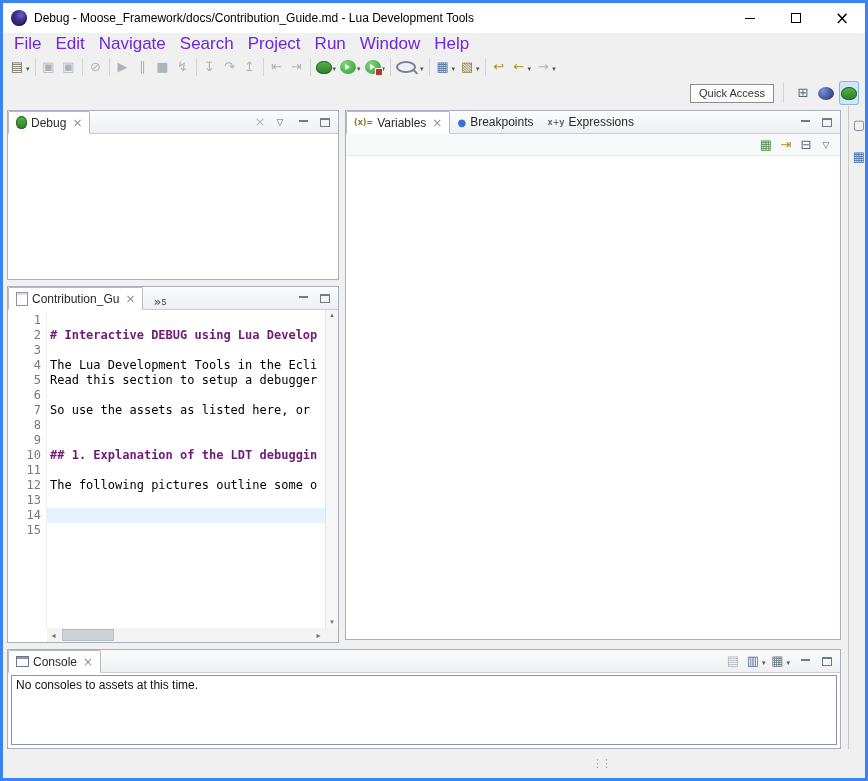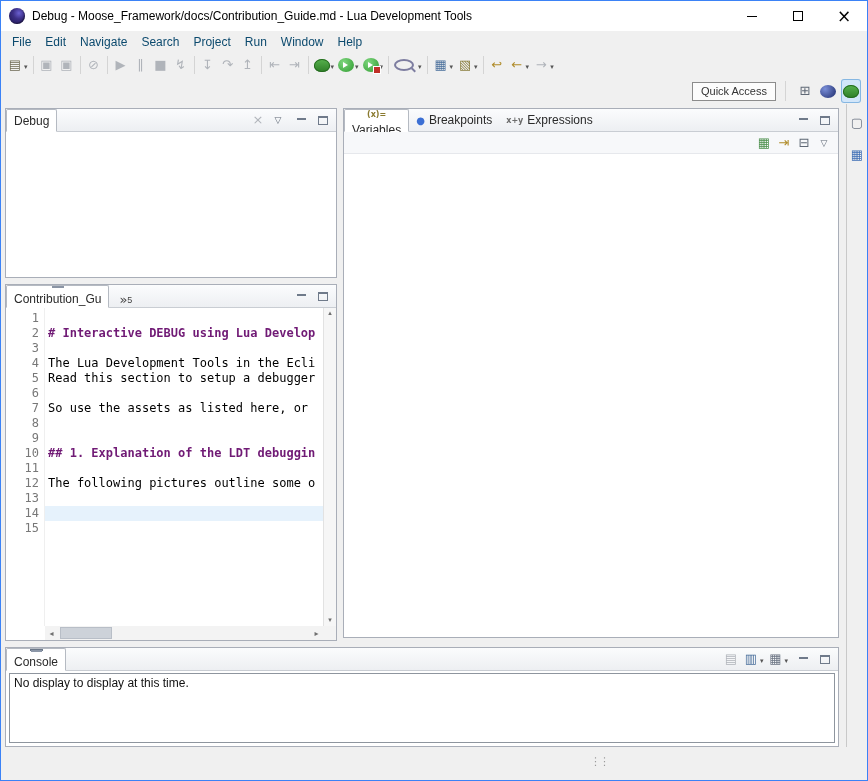--- a/index.html
+++ b/index.html
@@ -1,32 +1,32 @@
 <!DOCTYPE html>
 <html><head>
 <meta charset="utf-8">
 <style>
   html,body{margin:0;padding:0;background:#d8d8d8;}
-  #app{position:relative;width:868px;height:781px;background:#f0f0f0;border:1px solid #3b82f6;box-sizing:border-box;overflow:hidden;
+  #app{position:relative;width:868px;height:781px;background:#f0f0f0;border:3px solid #3b82f6;box-sizing:border-box;overflow:hidden;
        font-family:"Liberation Sans",sans-serif;font-size:12px;color:#000;}
   .icn{font-family:"DejaVu Sans",sans-serif;}
 
   
   .titlebar{height:30px;background:#fff;display:flex;align-items:center;padding-left:8px;gap:7px;}
   .appicon{width:16px;height:16px;border-radius:50%;background:radial-gradient(circle at 62% 32%,#6a5fd0 0%,#3c2f86 40%,#1d1550 100%);box-shadow:inset -1px -1px 1px rgba(0,0,0,.4);}
   .wtitle{font-size:12px;color:#000;white-space:nowrap;}
   .wincontrols{margin-left:auto;display:flex;height:100%;}
   .wbtn{width:46px;height:100%;display:flex;align-items:center;justify-content:center;}
   .wmin{width:10px;height:1px;background:#000;display:inline-block;}
   .wmax{width:10px;height:10px;border:1px solid #000;box-sizing:border-box;display:inline-block;}
   .wclose::before{content:"×";font-size:17px;line-height:1;color:#000;}
 
   
   .menubar{height:21px;display:flex;align-items:center;padding-left:4px;}
-  .menuitem{padding:2px 7px;font-size:12px;color:#0c4a6e;}
+  .menuitem{padding:2px 7px;font-size:17px;color:#6d28d9;}
   .toolbar{height:26px;display:flex;align-items:center;padding:0 4px;}
   .tbbtn{display:inline-flex;align-items:center;height:22px;padding:0 1px;margin:0 1px;border-radius:2px;color:#4d5560;position:relative;}
   .tbbtn .icn{min-width:16px;text-align:center;font-size:13px;line-height:16px;display:inline-flex;align-items:center;justify-content:center;}
   .tbbtn.disabled{color:#b0b4ba;}
   .tbbtn.active{background:#d2e6f9;box-shadow:0 0 0 1px #86b7e2;}
   .dd{margin-left:1px;}
   .dd::before{content:"▾";font-size:7px;color:#555;font-family:"DejaVu Sans",sans-serif;}
   .tbsep{width:1px;height:18px;background:#d4d4d4;margin:0 3px;display:inline-block;}
   .tbsep.tall{height:20px;}
   .qarow{height:26px;display:flex;align-items:center;justify-content:flex-end;padding-right:6px;gap:6px;}
@@ -50,21 +50,21 @@
 
   
   .panel{position:absolute;background:#fff;border:1px solid #a9aeb8;box-sizing:border-box;display:flex;flex-direction:column;}
   .debugp{left:4px;top:107px;width:332px;height:170px;}
   .varsp{left:342px;top:107px;width:496px;height:530px;}
   .editorp{left:4px;top:283px;width:332px;height:357px;}
   .consolep{left:4px;top:646px;width:834px;height:100px;}
   .tabbar{height:22px;min-height:22px;display:flex;align-items:stretch;background:linear-gradient(#fbfcfd,#edeff2);border-bottom:1px solid #c9cdd3;}
   .tabs{display:flex;}
   .tab{display:flex;align-items:center;gap:4px;padding:0 7px;font-size:12px;color:#2a2a2a;white-space:nowrap;}
-  .tab.active{background:#fff;border:1px solid #b5bac2;border-bottom-color:#fff;margin-bottom:-1px;border-radius:2px 2px 0 0;flex-direction:column;}
+  .tab.active{background:#fff;border:1px solid #b5bac2;border-bottom-color:#fff;margin-bottom:-1px;border-radius:2px 2px 0 0;}
   .tlabel{pointer-events:none;}
   .tclose{margin-left:2px;}
   .tclose::before{content:"×";font-size:12px;line-height:1;color:#8b8f98;font-family:"DejaVu Sans",sans-serif;}
   .ticon{font-size:10px;}
   .tbright{margin-left:auto;display:flex;align-items:center;gap:4px;padding-right:4px;}
   .miniicons{display:flex;align-items:center;}
   .pbtn{display:inline-flex;align-items:center;justify-content:center;width:18px;height:18px;}
   .pmin{width:9px;height:9px;position:relative;display:inline-block;}
   .pmin::after{content:"";position:absolute;left:0;top:2px;width:9px;height:0;border-top:2px solid #6f7a8a;}
   .pmax{width:10px;height:9px;border:1px solid #6f7a8a;border-top:2px solid #6f7a8a;box-sizing:border-box;display:inline-block;}
@@ -419,21 +419,21 @@
         <span class="pbtn">
             <span class="pmin"></span>
           </span>
         <span class="pbtn">
             <span class="pmax"></span>
           </span>
       </div>
     </div>
     <div class="pbody consolebody">
       <div class="consolebox">
-        <span class="consolemsg">No display to display at this time.</span>
+        <span class="consolemsg">No consoles to assets at this time.</span>
       </div>
     </div>
   </div>
 
   <div class="rightstrip" id="rightstrip">
       <span class="tbbtn">
         <span class="icn " style="color: rgb(107, 116, 131);">▢</span>
       </span>
       <span class="tbbtn">
         <span class="icn " style="color: rgb(63, 111, 181);">▦</span>

